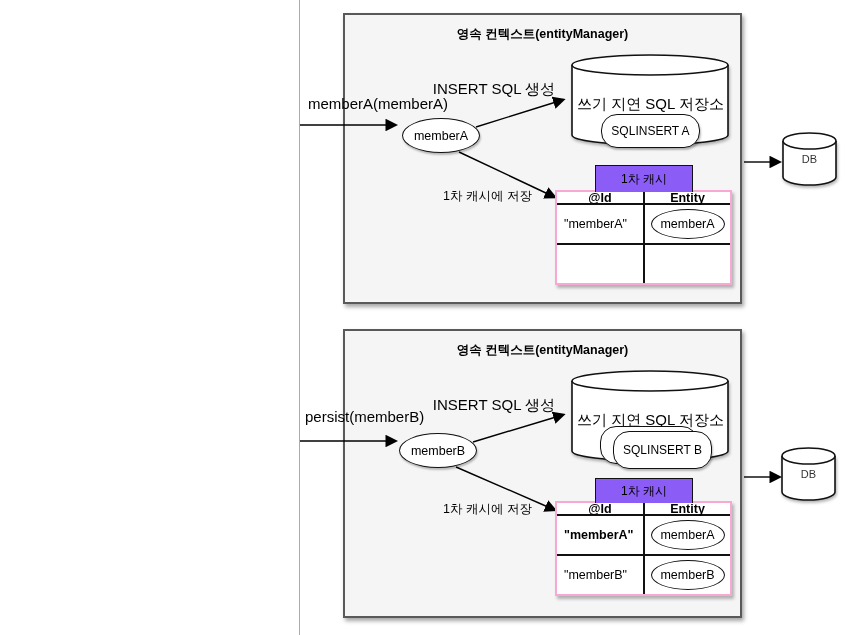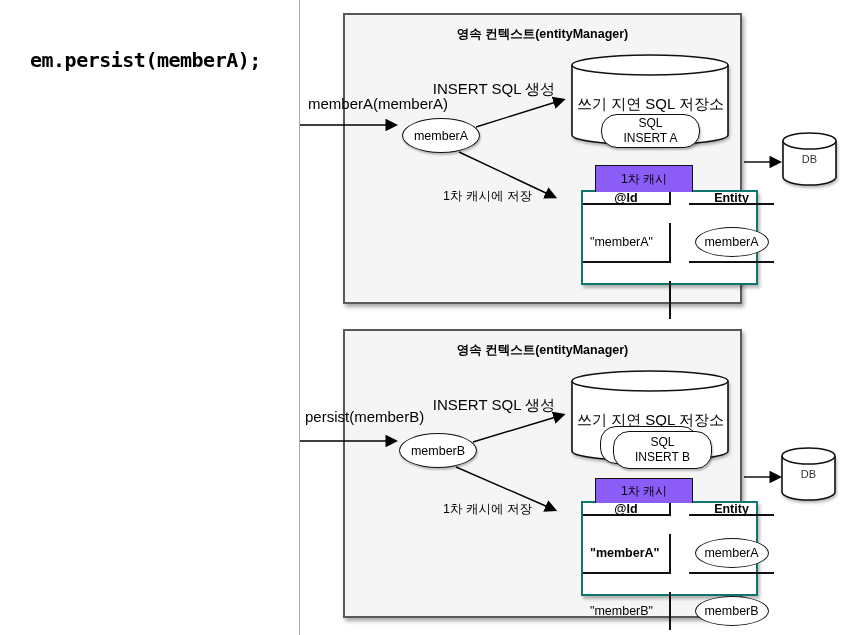--- a/index.html
+++ b/index.html
@@ -13,30 +13,30 @@
           box-shadow:2px 3px 4px rgba(0,0,0,0.35);z-index:0;}
   .pc-title{position:absolute;left:343px;width:399px;text-align:center;
             font-weight:bold;font-size:12.5px;z-index:2;}
   .lbl{position:absolute;font-size:15px;z-index:2;white-space:nowrap;}
   .center{text-align:center;}
   .right{text-align:left;}
   .ell{position:absolute;width:78px;height:35px;border:1.6px solid #111;border-radius:50%;
        background:#fff;display:flex;align-items:center;justify-content:center;
        font-size:12.5px;z-index:2;box-shadow:1px 2px 2px rgba(0,0,0,0.25);box-sizing:border-box;}
   .card{position:absolute;border:1.6px solid #111;border-radius:16px;background:#fff;
-        display:flex;flex-direction:column;align-items:center;justify-content:center;
+        display:flex;flex-direction:row;align-items:center;justify-content:center;
         font-size:12px;line-height:1.25;box-sizing:border-box;
         box-shadow:1px 2px 2px rgba(0,0,0,0.25);}
   .tab{position:absolute;background:#8b5cf6;border:1.6px solid #111;border-bottom:none;
        display:flex;align-items:center;justify-content:center;font-size:12px;
        z-index:3;box-sizing:border-box;}
-  .cache-table{position:absolute;left:581px;width:177px;height:95px;background:#fff;
-        border:2px solid #0f766e;box-sizing:border-box;display:grid;
+  .cache-table{position:absolute;left:555px;width:177px;height:95px;background:#fff;
+        border:2px solid #f9a8d4;box-sizing:border-box;display:grid;
         grid-template-columns:88px 85px;grid-template-rows:13px 40px 38px;
-        z-index:2;box-shadow:2px 3px 3px rgba(0,0,0,0.28);gap:18px;}
+        z-index:2;box-shadow:2px 3px 3px rgba(0,0,0,0.28);}
   .tc{box-sizing:border-box;}
   .col1{border-right:2px solid #111;}
   .th{border-bottom:2px solid #111;font-weight:bold;font-size:12.5px;
       display:flex;align-items:center;justify-content:center;}
   .td{border-bottom:2px solid #111;}
   .last-row{border-bottom:none;}
   .id-cell{display:flex;align-items:center;padding-left:7px;font-size:12.5px;}
   .bold{font-weight:bold;}
   .entity-cell{display:flex;align-items:center;justify-content:center;}
   .small-ell{width:74px;height:30px;border:1.5px solid #111;border-radius:50%;background:#fff;
@@ -48,21 +48,20 @@
   .cyl-top{fill:#fff;stroke:#111;stroke-width:1.6;}
   .arrow{stroke:#000;stroke-width:1.4;fill:none;}
 </style>
 </head>
 <body>
 
 <div class="canvas">
 
   <div class="vline"></div>
 
-  <div class="code" style="left:30px;top:48px;">em.persist(memberA);</div>
 
   <div class="pc-box" style="top:13px;height:291px;"></div>
   <div class="pc-box" style="top:329px;height:289px;"></div>
 
   <svg class="overlay" width="849" height="635" viewBox="0 0 849 635">
     <defs>
       <marker id="ah" viewBox="0 0 10 10" refX="2" refY="5" markerWidth="9" markerHeight="9" orient="auto">
         <path d="M0,0 L10,5 L0,10 z" fill="#000"></path>
       </marker>
     </defs>

